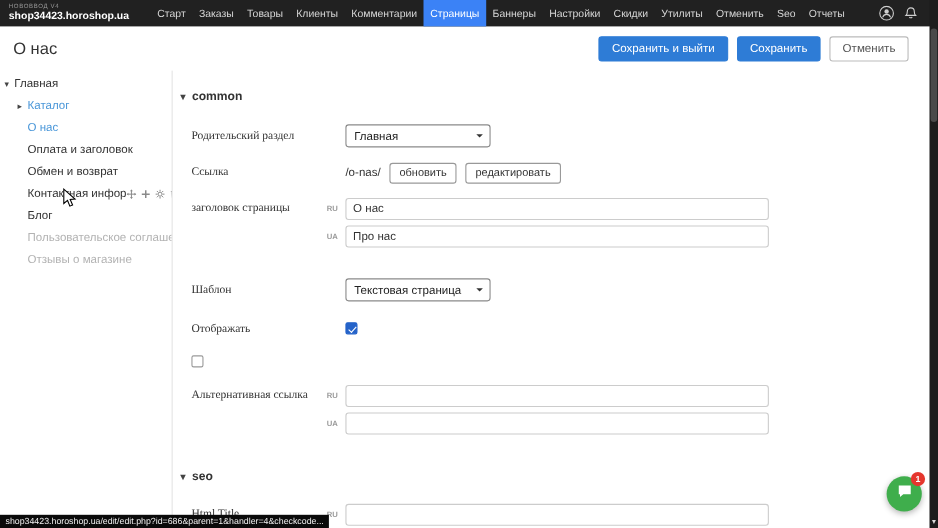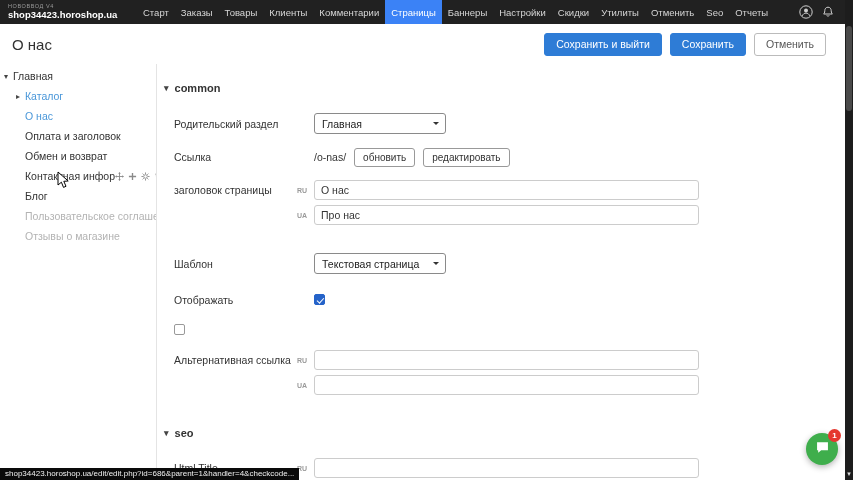--- a/index.html
+++ b/index.html
@@ -37,21 +37,21 @@
   .row-icons { margin-left:auto; display:flex; gap:4px; padding-right:8px; align-items:center; }
   .row-icons svg { display:block; cursor:pointer; }
 
   
   .content { position:absolute; top:64px; left:158px; right:8px; bottom:0; background:#fff; overflow:hidden; }
   .section-head { display:flex; align-items:center; gap:6px; height:20px; margin:14px 0 0 6px; font-size:11px; font-weight:bold; color:#333; cursor:pointer; }
   .section-head .caret { font-size:9px; color:#444; }
 
   .form-row { display:grid; grid-template-columns:140px 1fr; padding-left:16px; align-items:center; }
   .form-row.multi { align-items:start; }
-  .form-label { font-size:10.5px; color:#333; line-height:20px; padding-right:10px; }
+  .form-label { font-size:10.5px; color:#333; line-height:20px; padding-right:10px;font-family:Liberation Serif, serif; }
   .form-label .hint { font-size:7.5px; color:#b0b0b0; line-height:1.25; margin-top:1px; max-width:130px; }
 
   .lang-group { display:flex; flex-direction:column; gap:5px; }
   .lang-row { position:relative; display:flex; align-items:center; height:20px; }
   .lang { position:absolute; left:-17px; font-size:7px; font-weight:bold; color:#9a9a9a; }
   .text-input { width:385px; height:20px; border:1px solid #ccc; border-radius:3px; font-size:10.5px; color:#333; padding:0 6px; font-family:inherit; outline:none; background:#fff; }
 
   .select { position:relative; width:132px; height:21px; border:1px solid #8a8a8a; border-radius:3px; background:#fff; display:flex; align-items:center; padding:0 18px 0 7px; font-size:10.5px; color:#222; cursor:pointer; }
   .select::after { content:""; position:absolute; right:6px; top:8px; border:3.5px solid transparent; border-top-color:#333; }
 

